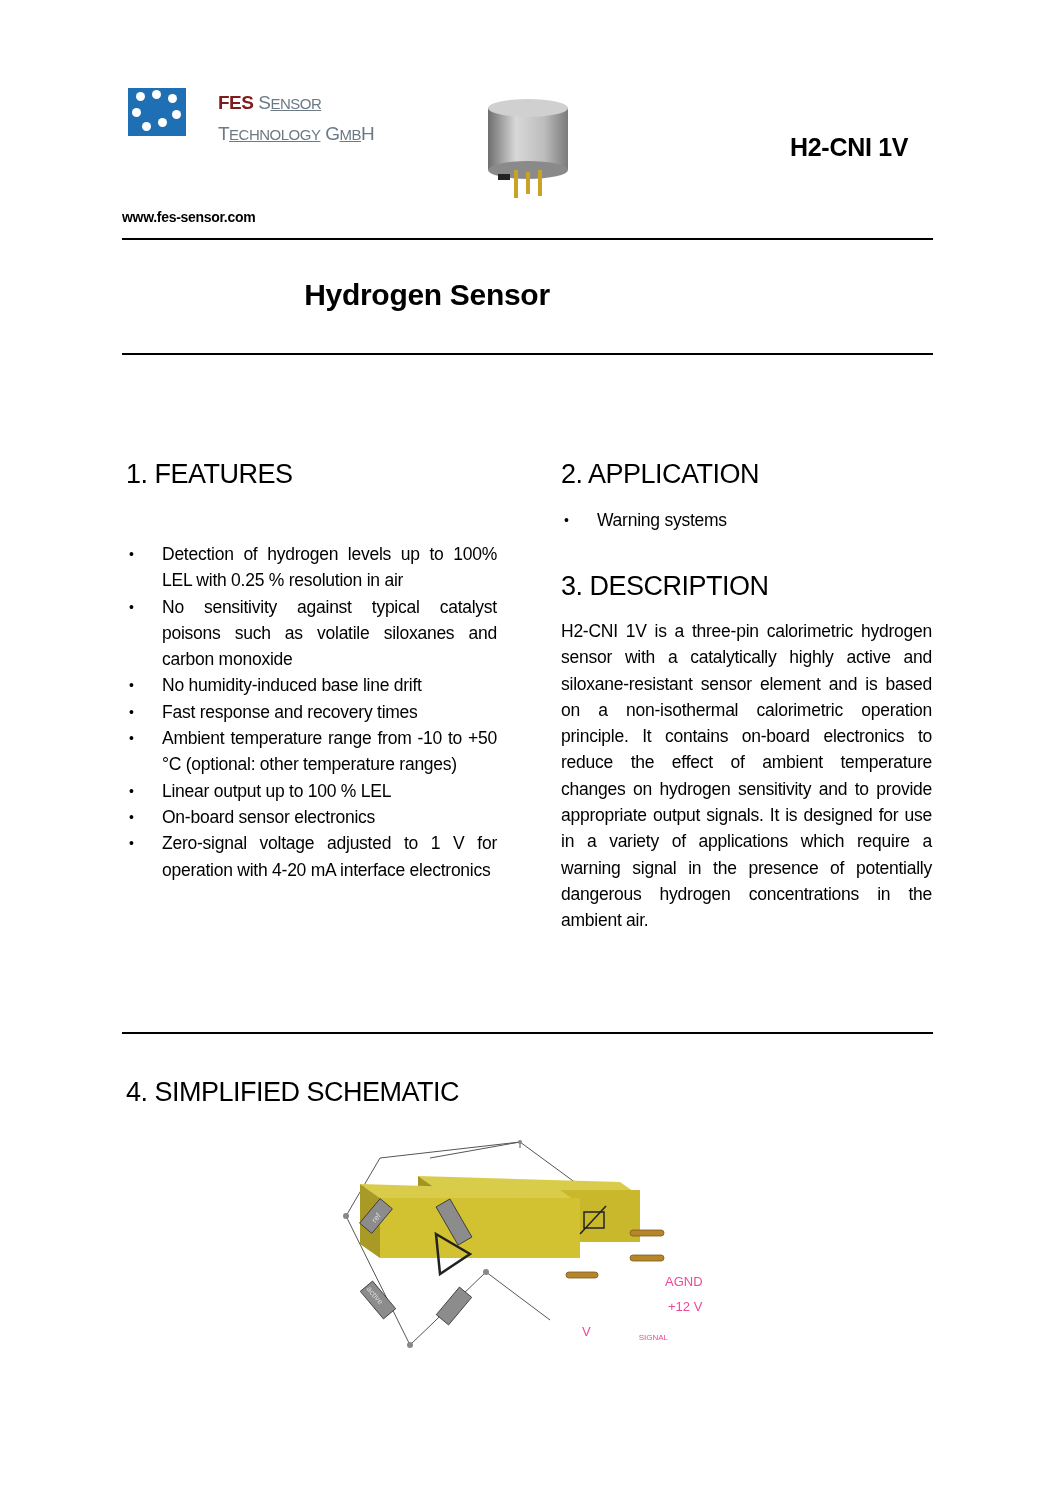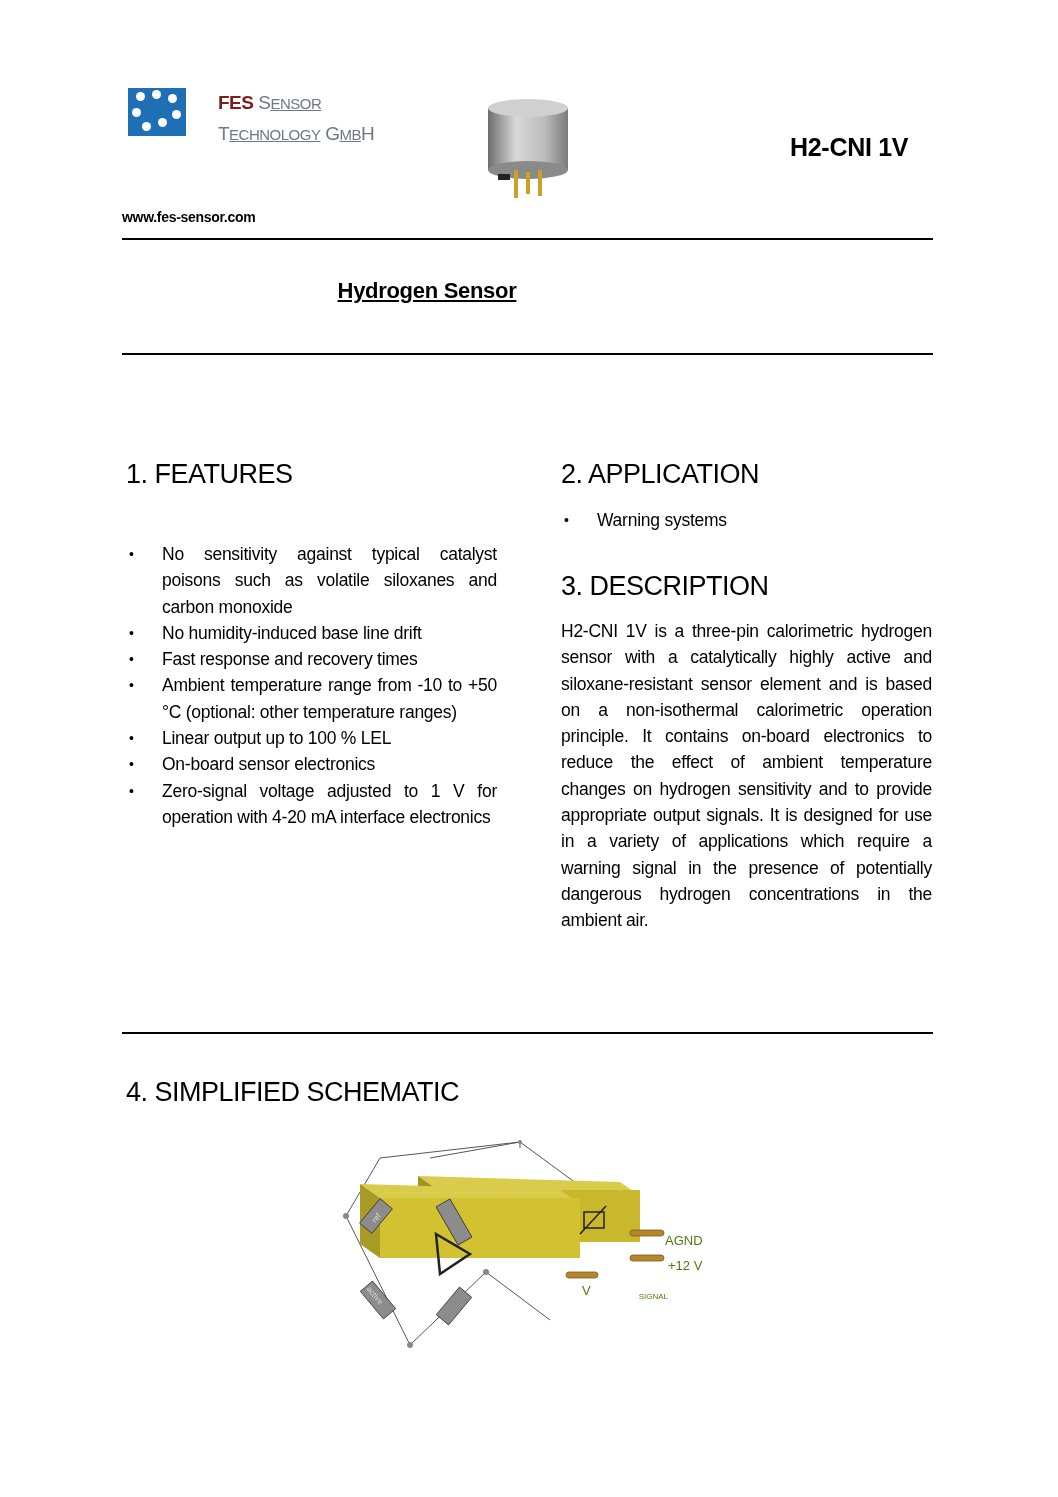--- a/index.html
+++ b/index.html
@@ -8,30 +8,30 @@
   .abs { position: absolute; }
   
   .logo-dots { left: 128px; top: 88px; width: 58px; height: 48px; background: #1f6fb5; }
   .logo-dots span { position: absolute; width: 9px; height: 9px; border-radius: 50%; background: #fff; }
   .company { left: 218px; top: 88px; color: #6c7a86; font-size: 19px; line-height: 30px; letter-spacing: -0.5px; }
   .company .fes { color: #7f1d1d; font-weight: bold; }
   .company .sc { font-size: 15px; text-decoration: underline; }
   .website { left: 122px; top: 209px; font-size: 14px; font-weight: bold; letter-spacing: -0.3px; }
   .model { left: 790px; top: 133px; font-size: 25px; font-weight: bold; letter-spacing: -0.3px; }
   .rule { height: 2px; background: #000; }
-  .title { left: 0; width: 854px; top: 278px; text-align: center; font-size: 22px; font-weight: bold; letter-spacing: -0.3px; text-decoration: underline; }
+  .title { left: 0; width: 854px; top: 278px; text-align: center; font-size: 30px; font-weight: bold; letter-spacing: -0.3px; }
   
   h2 { margin: 0; font-weight: normal; font-size: 27px; letter-spacing: -0.5px; position: absolute; }
   .body-text { font-size: 17.5px; line-height: 26.3px; letter-spacing: -0.25px; }
   ul.feat { list-style: none; margin: 0; padding: 0; }
   ul.feat li { position: relative; padding-left: 36px; text-align: justify; }
   ul.feat li::before { content: "\2022"; position: absolute; left: 3px; top: 0; font-size: 14px; }
   .desc { text-align: justify; }
   
-  .sch-label { font-size: 13px; color: #4d7c0f; }
+  .sch-label { font-size: 13px; color: #ec4899; margin-top: 41px; }
 </style>
 </head>
 <body>
 
 <div class="abs logo-dots">
   <span style="left:8px;top:4px;"></span>
   <span style="left:24px;top:2px;"></span>
   <span style="left:40px;top:6px;"></span>
   <span style="left:4px;top:20px;"></span>
   <span style="left:44px;top:22px;"></span>
@@ -65,20 +65,21 @@
 
 <div class="abs model">H2-CNI 1V</div>
 <div class="abs website">www.fes-sensor.com</div>
 
 <div class="abs rule" style="left:122px;top:238px;width:811px;"></div>
 <div class="abs title">Hydrogen Sensor</div>
 <div class="abs rule" style="left:122px;top:353px;width:811px;"></div>
 
 <h2 style="left:126px;top:459px;">1. FEATURES</h2>
 <ul class="abs feat body-text" style="left:126px;top:541px;width:371px;">
+  <li>Detection of hydrogen levels up to 100% LEL with 0.25 % resolution in air</li>
   <li>No sensitivity against typical catalyst poisons such as volatile siloxanes and carbon monoxide</li>
   <li>No humidity-induced base line drift</li>
   <li>Fast response and recovery times</li>
   <li>Ambient temperature range from -10 to +50 °C (optional: other temperature ranges)</li>
   <li>Linear output up to 100 % LEL</li>
   <li>On-board sensor electronics</li>
   <li>Zero-signal voltage adjusted to 1 V for operation with 4-20 mA interface electronics</li>
 </ul>
 
 <h2 style="left:561px;top:459px;">2. APPLICATION</h2>

